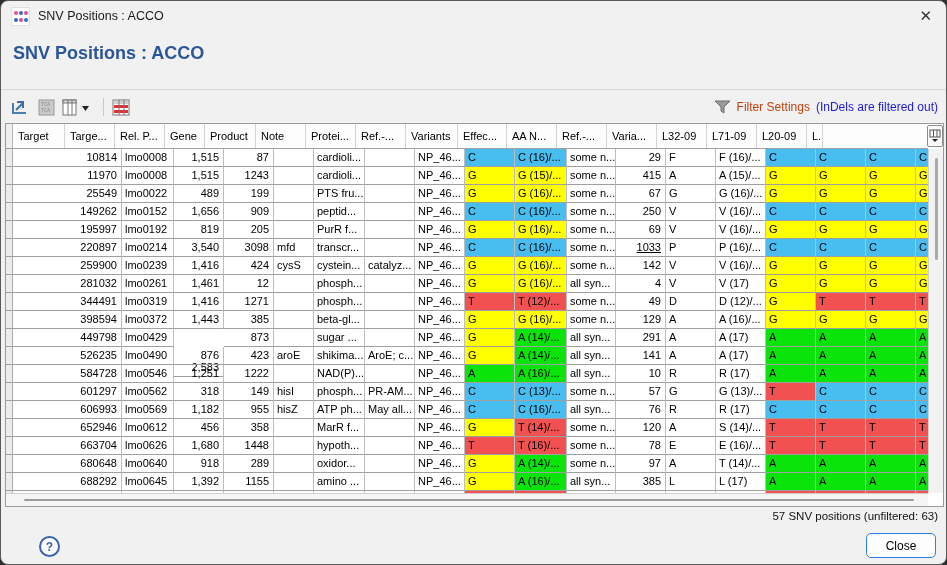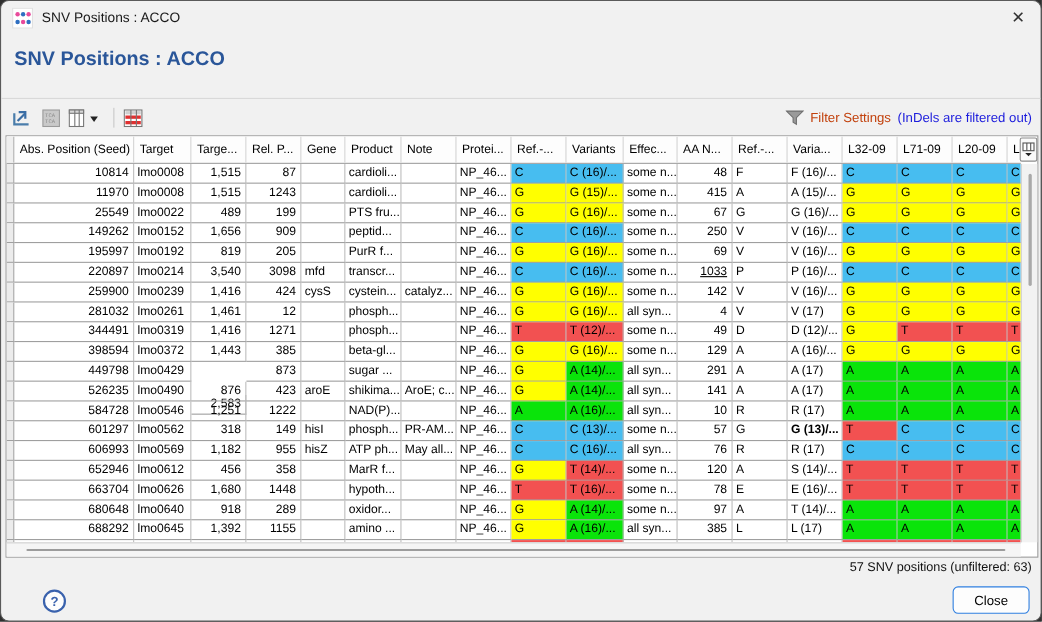--- a/index.html
+++ b/index.html
@@ -122,21 +122,20 @@
         </svg>
       </span>
       <span class="flt-label">Filter Settings</span>
       <span class="flt-note">(InDels are filtered out)</span>
     </span>
   </div>
 
   <div class="table">
     <div class="thead" id="thead">
         <div class="th gutter" style="width: 7px;"></div>
-        <div class="th" style="width: 109px;">Abs. Position (Seed)</div>
         <div class="th" style="width: 52px;">Target</div>
         <div class="th" style="width: 50px;">Targe...</div>
         <div class="th" style="width: 50px;">Rel. P...</div>
         <div class="th" style="width: 40px;">Gene</div>
         <div class="th" style="width: 51px;">Product</div>
         <div class="th" style="width: 50px;">Note</div>
         <div class="th" style="width: 50px;">Protei...</div>
         <div class="th" style="width: 50px;">Ref.-...</div>
         <div class="th" style="width: 52px;">Variants</div>
         <div class="th" style="width: 49px;">Effec...</div>
@@ -155,21 +154,21 @@
           <div class="td" style="width: 52px;">lmo0008</div>
           <div class="td num" style="width: 50px;">1,515</div>
           <div class="td num" style="width: 50px;">87</div>
           <div class="td" style="width: 40px;"></div>
           <div class="td" style="width: 51px;">cardioli...</div>
           <div class="td" style="width: 50px;"></div>
           <div class="td" style="width: 50px;">NP_46...</div>
           <div class="td" style="width: 50px; background: rgb(71, 189, 240);">C</div>
           <div class="td" style="width: 52px; background: rgb(71, 189, 240);">C (16)/...</div>
           <div class="td" style="width: 49px;">some n...</div>
-          <div class="td num" style="width: 50px;">48</div>
+          <div class="td num" style="width: 50px;">29</div>
           <div class="td" style="width: 50px;">F</div>
           <div class="td" style="width: 50px;">F (16)/...</div>
           <div class="td" style="width: 50px; background: rgb(71, 189, 240);">C</div>
           <div class="td" style="width: 50px; background: rgb(71, 189, 240);">C</div>
           <div class="td" style="width: 50px; background: rgb(71, 189, 240);">C</div>
           <div class="td" style="width: 16px; background: rgb(71, 189, 240);">C</div>
         </div>
         <div class="tr">
           <div class="td gutter" style="width: 7px;"></div>
           <div class="td num" style="width: 109px;">11970</div>
@@ -430,21 +429,21 @@
           <div class="td num" style="width: 50px;">149</div>
           <div class="td" style="width: 40px;">hisI</div>
           <div class="td" style="width: 51px;">phosph...</div>
           <div class="td" style="width: 50px;">PR-AM...</div>
           <div class="td" style="width: 50px;">NP_46...</div>
           <div class="td" style="width: 50px; background: rgb(71, 189, 240);">C</div>
           <div class="td" style="width: 52px; background: rgb(71, 189, 240);">C (13)/...</div>
           <div class="td" style="width: 49px;">some n...</div>
           <div class="td num" style="width: 50px;">57</div>
           <div class="td" style="width: 50px;">G</div>
-          <div class="td" style="width: 50px; font-weight: bold;">G (13)/...</div>
+          <div class="td" style="width: 50px;">G (13)/...</div>
           <div class="td" style="width: 50px; background: rgb(242, 81, 81);">T</div>
           <div class="td" style="width: 50px; background: rgb(71, 189, 240);">C</div>
           <div class="td" style="width: 50px; background: rgb(71, 189, 240);">C</div>
           <div class="td" style="width: 16px; background: rgb(71, 189, 240);">C</div>
         </div>
         <div class="tr">
           <div class="td gutter" style="width: 7px;"></div>
           <div class="td num" style="width: 109px;">606993</div>
           <div class="td" style="width: 52px;">lmo0569</div>
           <div class="td num" style="width: 50px;">1,182</div>

